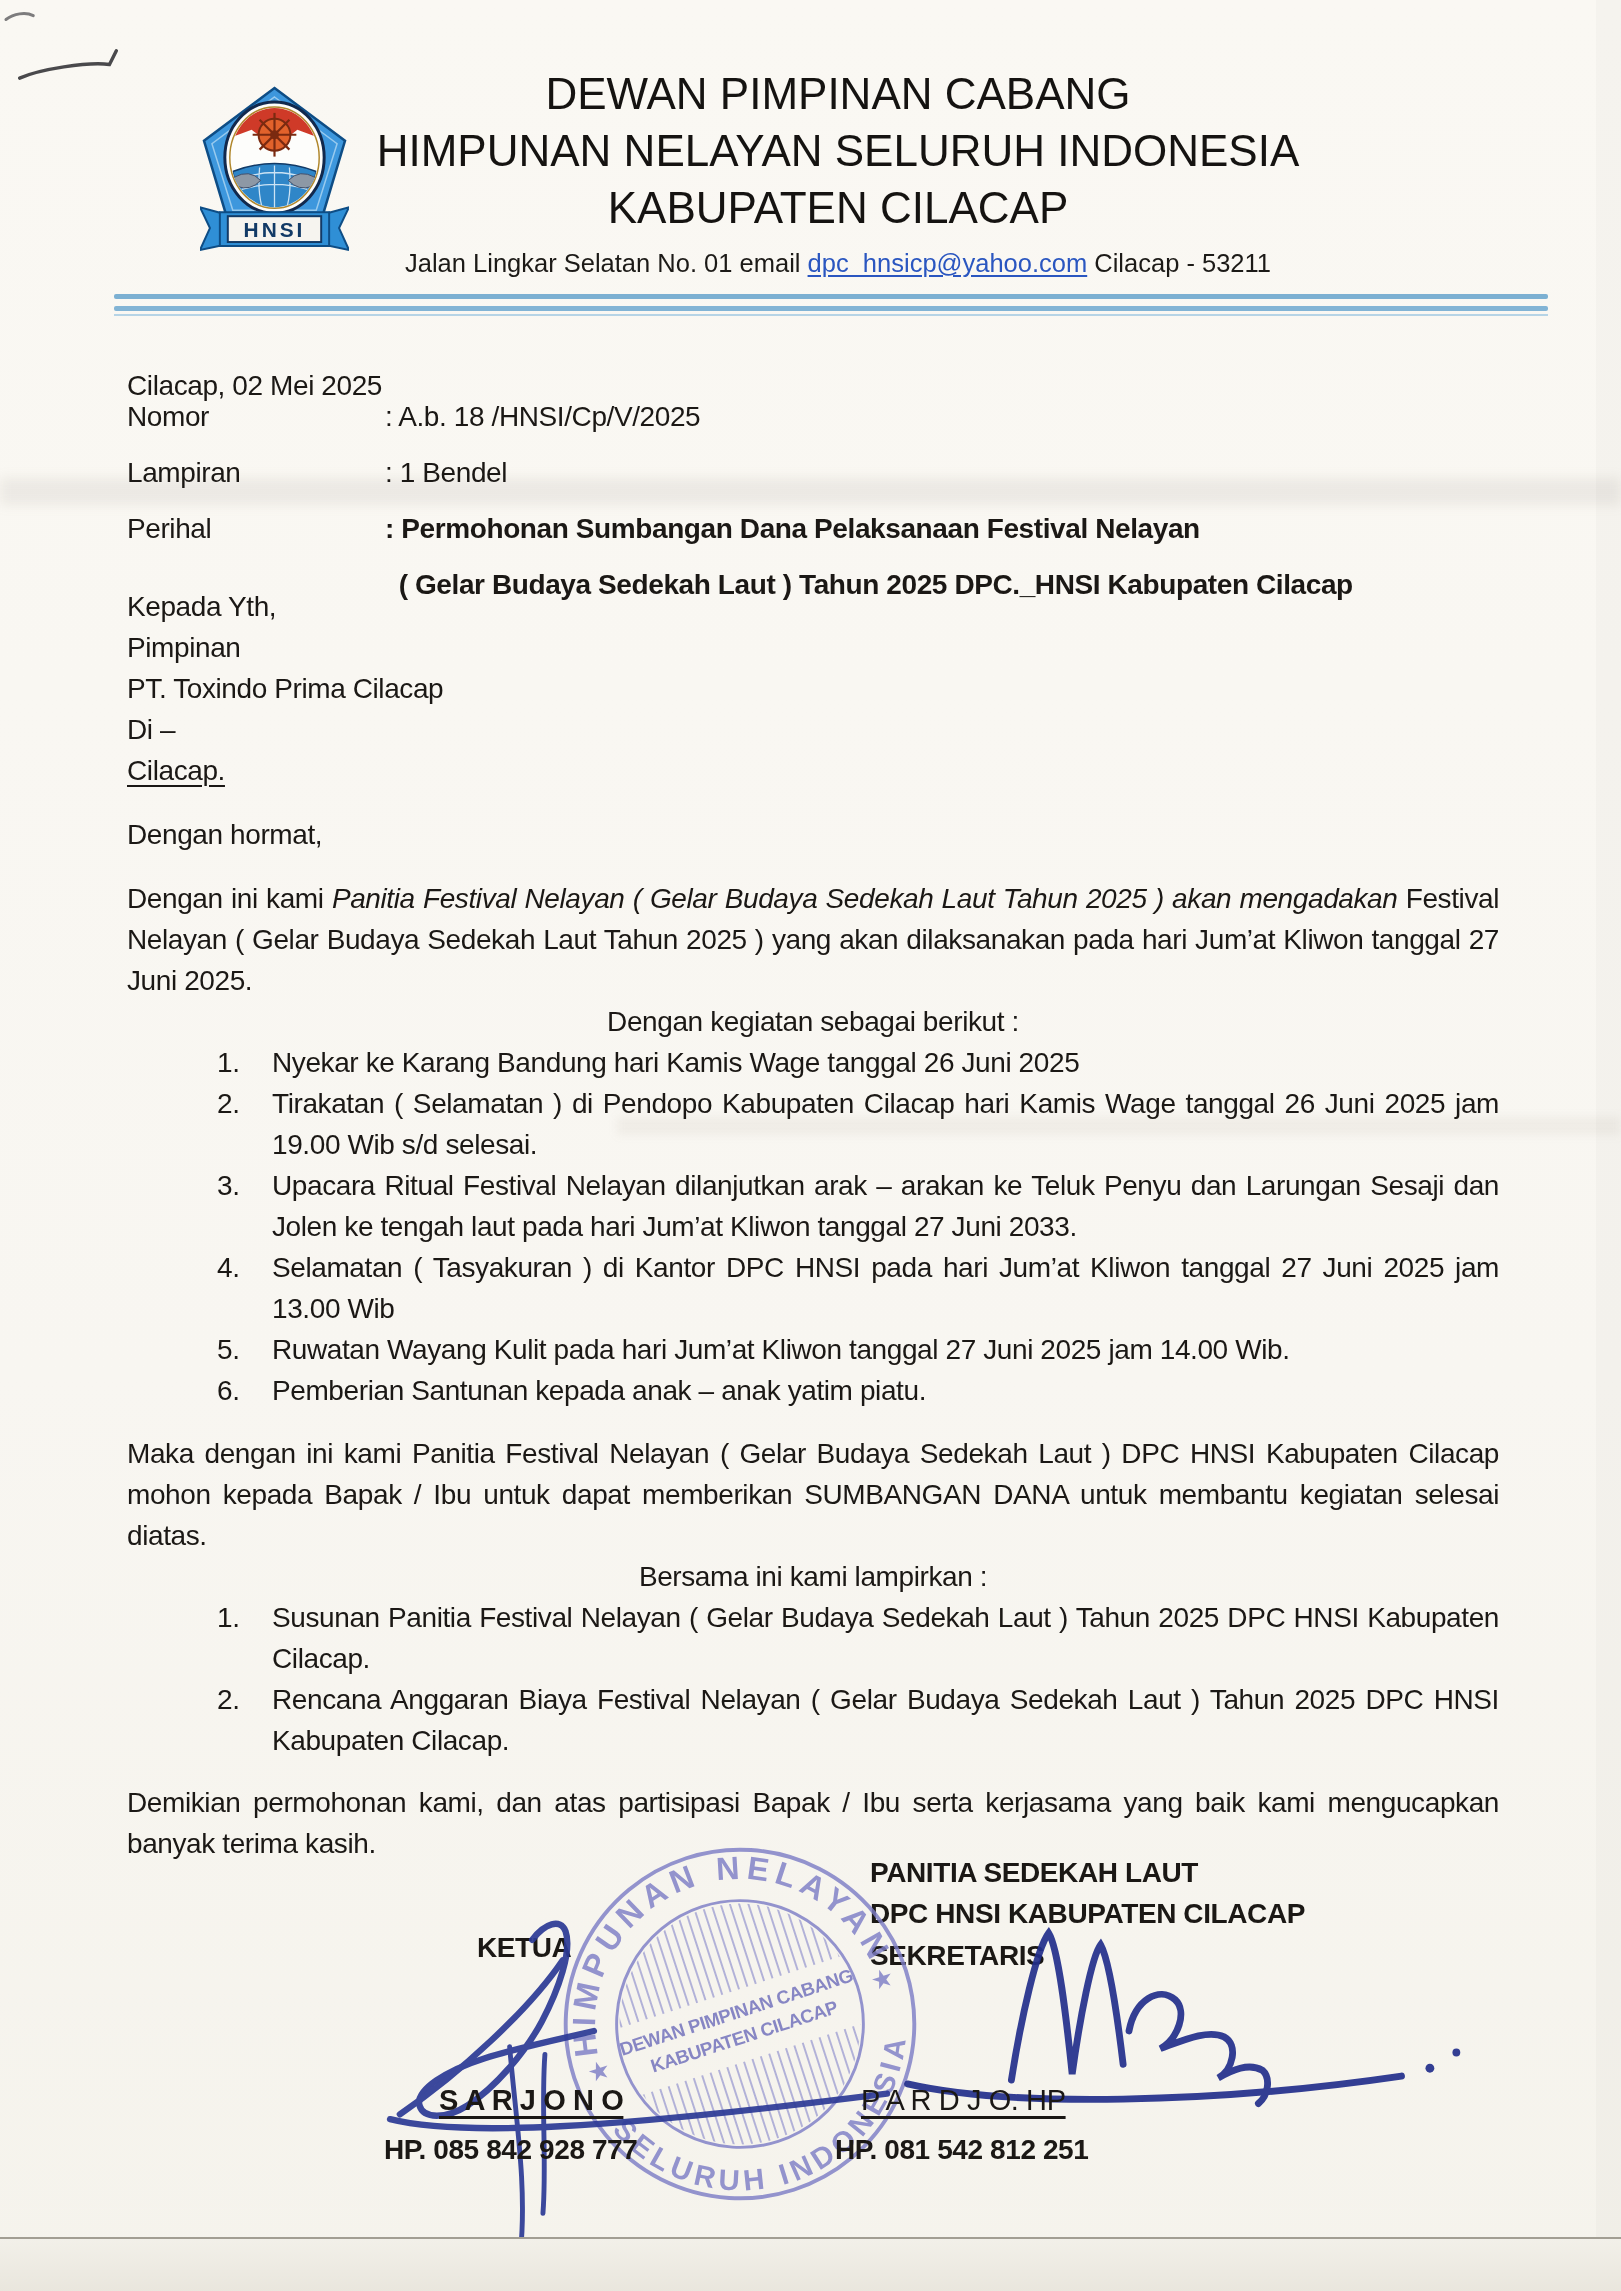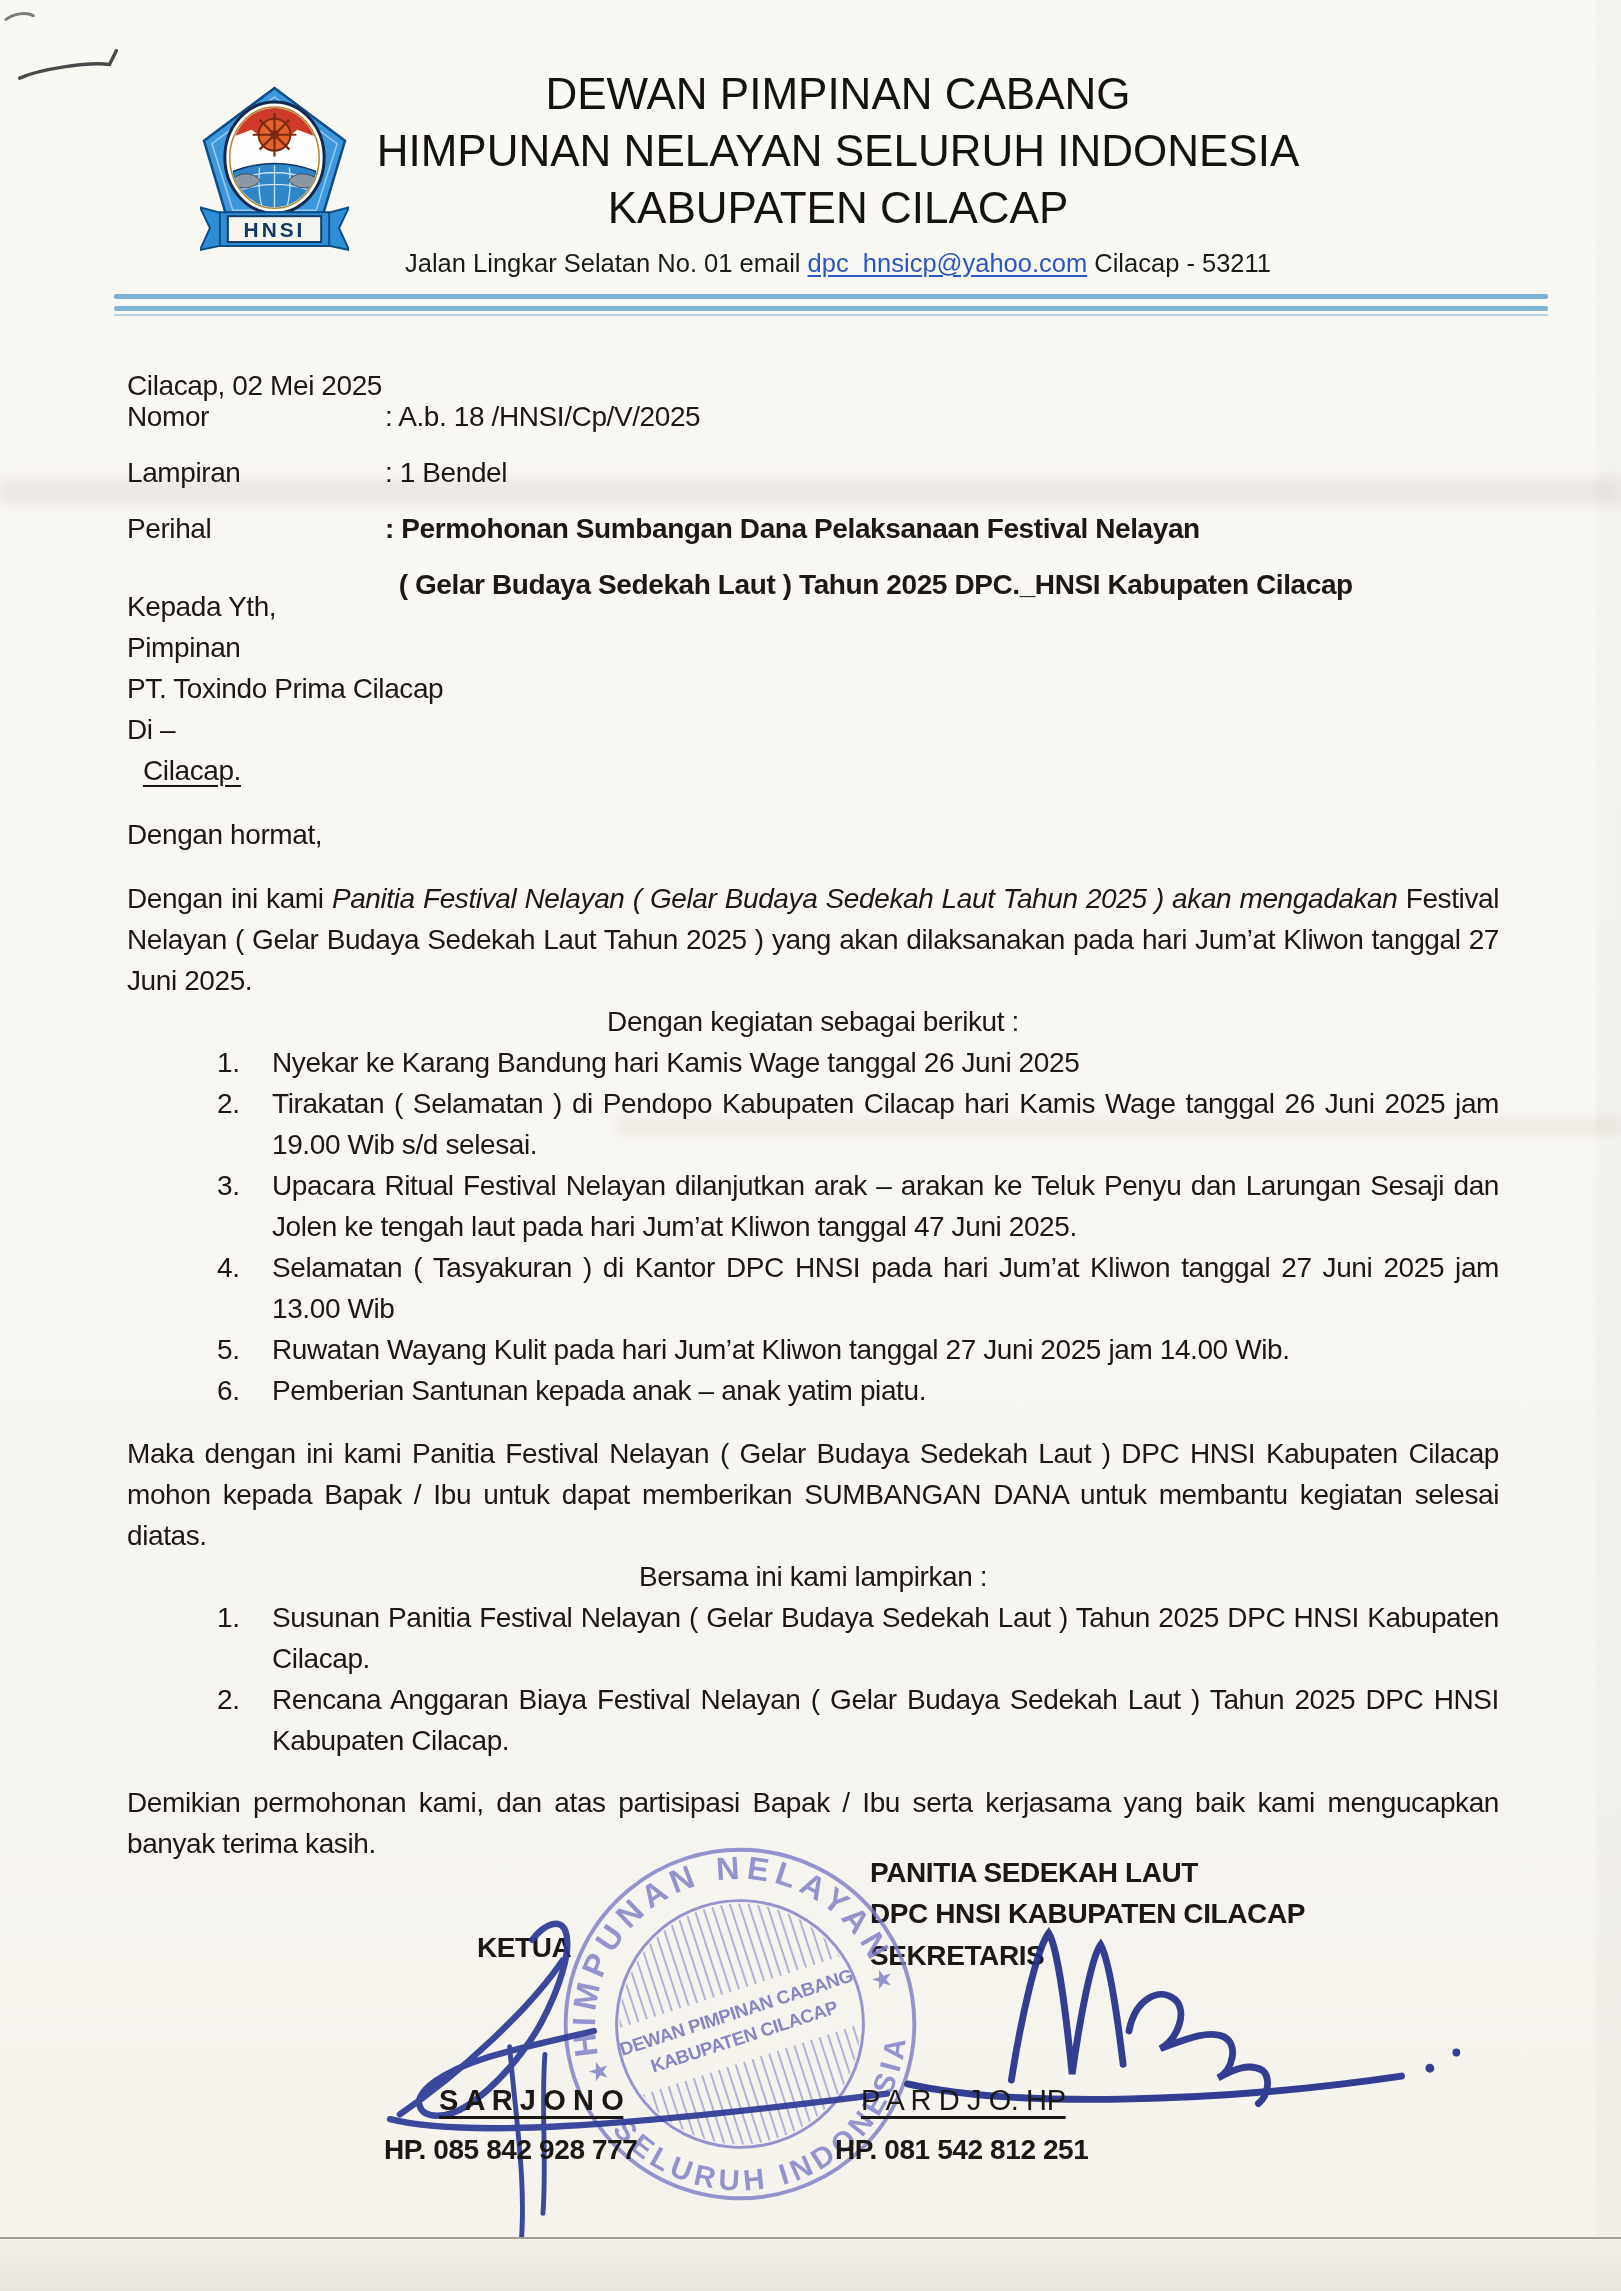--- a/index.html
+++ b/index.html
@@ -35,21 +35,21 @@
   .bottom-shade{position:absolute;left:0;right:0;top:2239px;bottom:0;background:linear-gradient(180deg,#f2f0e9,#e9e6dd);}
   
   .t{font-size:28px;line-height:41px;}
   .bold{font-weight:700;}
   .date{position:absolute;left:127px;top:325px;margin-top:40px;}
   .meta{position:absolute;left:127px;top:396px;display:grid;grid-template-columns:243px auto;gap:15px;}
   .meta .m-label,.meta .m-value{line-height:41px;}
   .m-sub{grid-column:2;padding-left:13.7px;}
   .recipient{position:absolute;left:127px;top:586px;}
   .recipient div{line-height:41px;}
-  .recipient .city{text-decoration:underline;text-underline-offset:4.9px;text-decoration-thickness:2px;margin-left:16px;}
+  .recipient .city{text-decoration:underline;text-underline-offset:4.9px;text-decoration-thickness:2px;}
   .salutation{position:absolute;left:127px;top:814px;}
   .flow{position:absolute;left:127px;right:122px;top:878px;}
   .para{margin:0;text-align:justify;}
   .plain{text-align:center;}
   .li{display:flex;}
   .li .num{flex:0 0 55px;margin-left:90px;}
   .li .txt{flex:1;text-align:justify;}
   .gap{margin-top:21.6px;}
   
   .committee{position:absolute;left:870px;top:1852px;}
@@ -155,21 +155,21 @@
       <div class="li">
           <span class="num">1.</span>
           <span class="txt">Nyekar ke Karang Bandung hari Kamis Wage tanggal 26 Juni 2025</span>
         </div>
       <div class="li">
           <span class="num">2.</span>
           <span class="txt">Tirakatan ( Selamatan ) di Pendopo Kabupaten Cilacap hari Kamis Wage tanggal 26 Juni 2025  jam 19.00 Wib s/d selesai.</span>
         </div>
       <div class="li">
           <span class="num">3.</span>
-          <span class="txt">Upacara Ritual Festival Nelayan dilanjutkan arak – arakan ke Teluk Penyu dan Larungan Sesaji dan Jolen ke tengah laut pada hari Jum’at Kliwon tanggal 47 Juni 2025.</span>
+          <span class="txt">Upacara Ritual Festival Nelayan dilanjutkan arak – arakan ke Teluk Penyu dan Larungan Sesaji dan Jolen ke tengah laut pada hari Jum’at Kliwon tanggal 27 Juni 2033.</span>
         </div>
       <div class="li">
           <span class="num">4.</span>
           <span class="txt">Selamatan ( Tasyakuran ) di Kantor DPC HNSI pada hari Jum’at Kliwon tanggal  27 Juni 2025 jam 13.00 Wib</span>
         </div>
       <div class="li">
           <span class="num">5.</span>
           <span class="txt">Ruwatan Wayang Kulit pada hari Jum’at  Kliwon tanggal 27 Juni 2025  jam 14.00 Wib.</span>
         </div>
       <div class="li">

